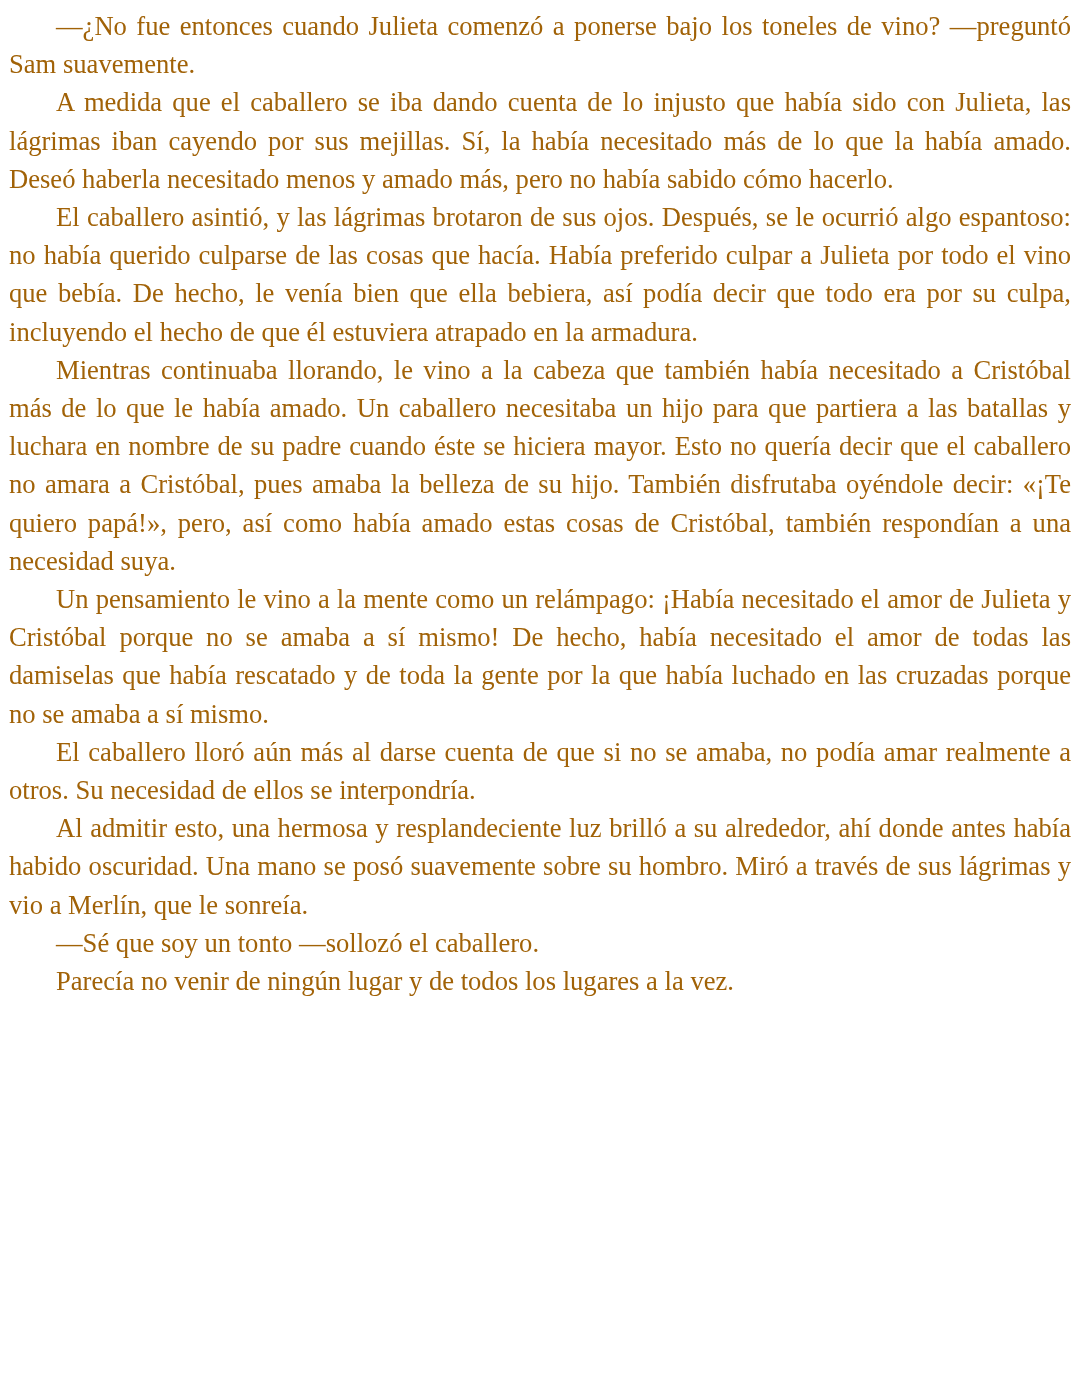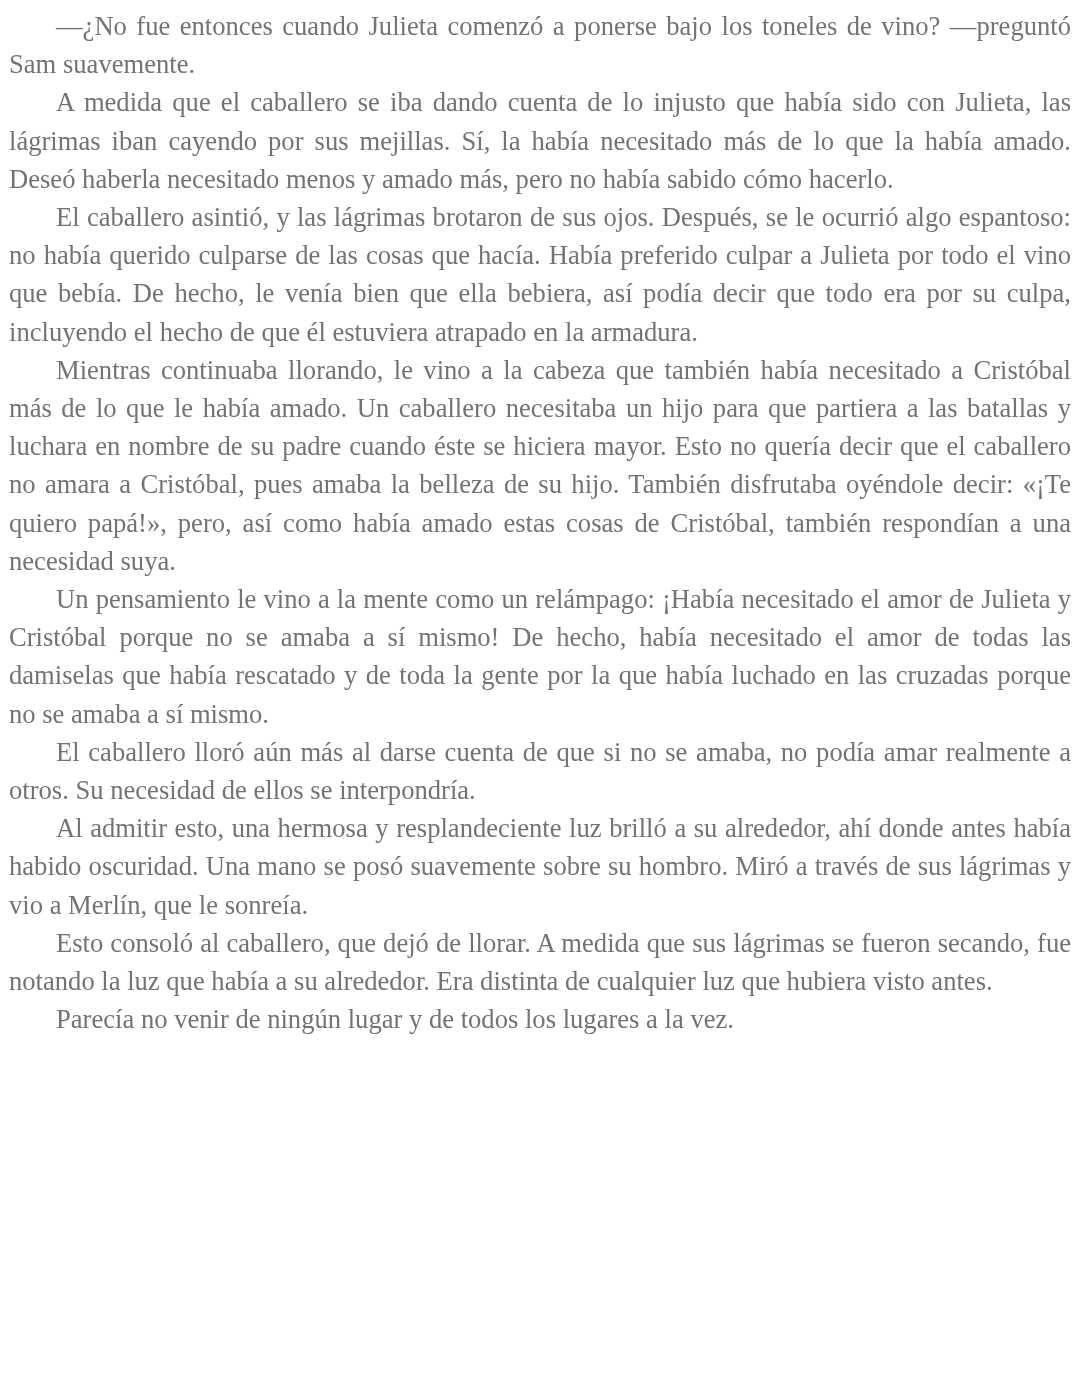--- a/index.html
+++ b/index.html
@@ -13,21 +13,21 @@
       overflow: hidden;
     }
     .page {
       position: relative;
       width: 1062px;
       padding: 0 9px 0 9px;
       box-sizing: content-box;
       font-family: "Liberation Serif", "DejaVu Serif", serif;
       font-size: 26.6px;
       line-height: 38.2px;
-      color: #737373;
+      color: #a16207;
       padding-top: 7px;
     }
     .page p {
       margin: 0;
       text-indent: 47px;
       text-align: justify;
       text-align-last: left;
       hyphens: none;
     }
   </style>
@@ -35,15 +35,15 @@
 <body>
 
 <div class="page">
   <p>—¿No fue entonces cuando Julieta comenzó a ponerse bajo los toneles de vino? —preguntó Sam suavemente.</p>
   <p>A medida que el caballero se iba dando cuenta de lo injusto que había sido con Julieta, las lágrimas iban cayendo por sus mejillas. Sí, la había necesitado más de lo que la había amado. Deseó haberla necesitado menos y amado más, pero no había sabido cómo hacerlo.</p>
   <p>El caballero asintió, y las lágrimas brotaron de sus ojos. Después, se le ocurrió algo espantoso: no había querido culparse de las cosas que hacía. Había preferido culpar a Julieta por todo el vino que bebía. De hecho, le venía bien que ella bebiera, así podía decir que todo era por su culpa, incluyendo el hecho de que él estuviera atrapado en la armadura.</p>
   <p>Mientras continuaba llorando, le vino a la cabeza que también había necesitado a Cristóbal más de lo que le había amado. Un caballero necesitaba un hijo para que partiera a las batallas y luchara en nombre de su padre cuando éste se hiciera mayor. Esto no quería decir que el caballero no amara a Cristóbal, pues amaba la belleza de su hijo. También disfrutaba oyéndole decir: «¡Te quiero papá!», pero, así como había amado estas cosas de Cristóbal, también respondían a una necesidad suya.</p>
   <p>Un pensamiento le vino a la mente como un relámpago: ¡Había necesitado el amor de Julieta y Cristóbal porque no se amaba a sí mismo! De hecho, había necesitado el amor de todas las damiselas que había rescatado y de toda la gente por la que había luchado en las cruzadas porque no se amaba a sí mismo.</p>
   <p>El caballero lloró aún más al darse cuenta de que si no se amaba, no podía amar realmente a otros. Su necesidad de ellos se interpondría.</p>
   <p>Al admitir esto, una hermosa y resplandeciente luz brilló a su alrededor, ahí donde antes había habido oscuridad. Una mano se posó suavemente sobre su hombro. Miró a través de sus lágrimas y vio a Merlín, que le sonreía.</p>
-  <p>Esto consoló al caballero, que dejó de llorar. A medida que sus lágrimas se fueron secando, fue notando la luz que había a su alrededor. Era distinta de cualquier luz que hubiera visto antes.</p>
+  <p>—Sé que soy un tonto —sollozó el caballero.</p>
   <p>Parecía no venir de ningún lugar y de todos los lugares a la vez.</p>
 </div>
 
 </body></html>

